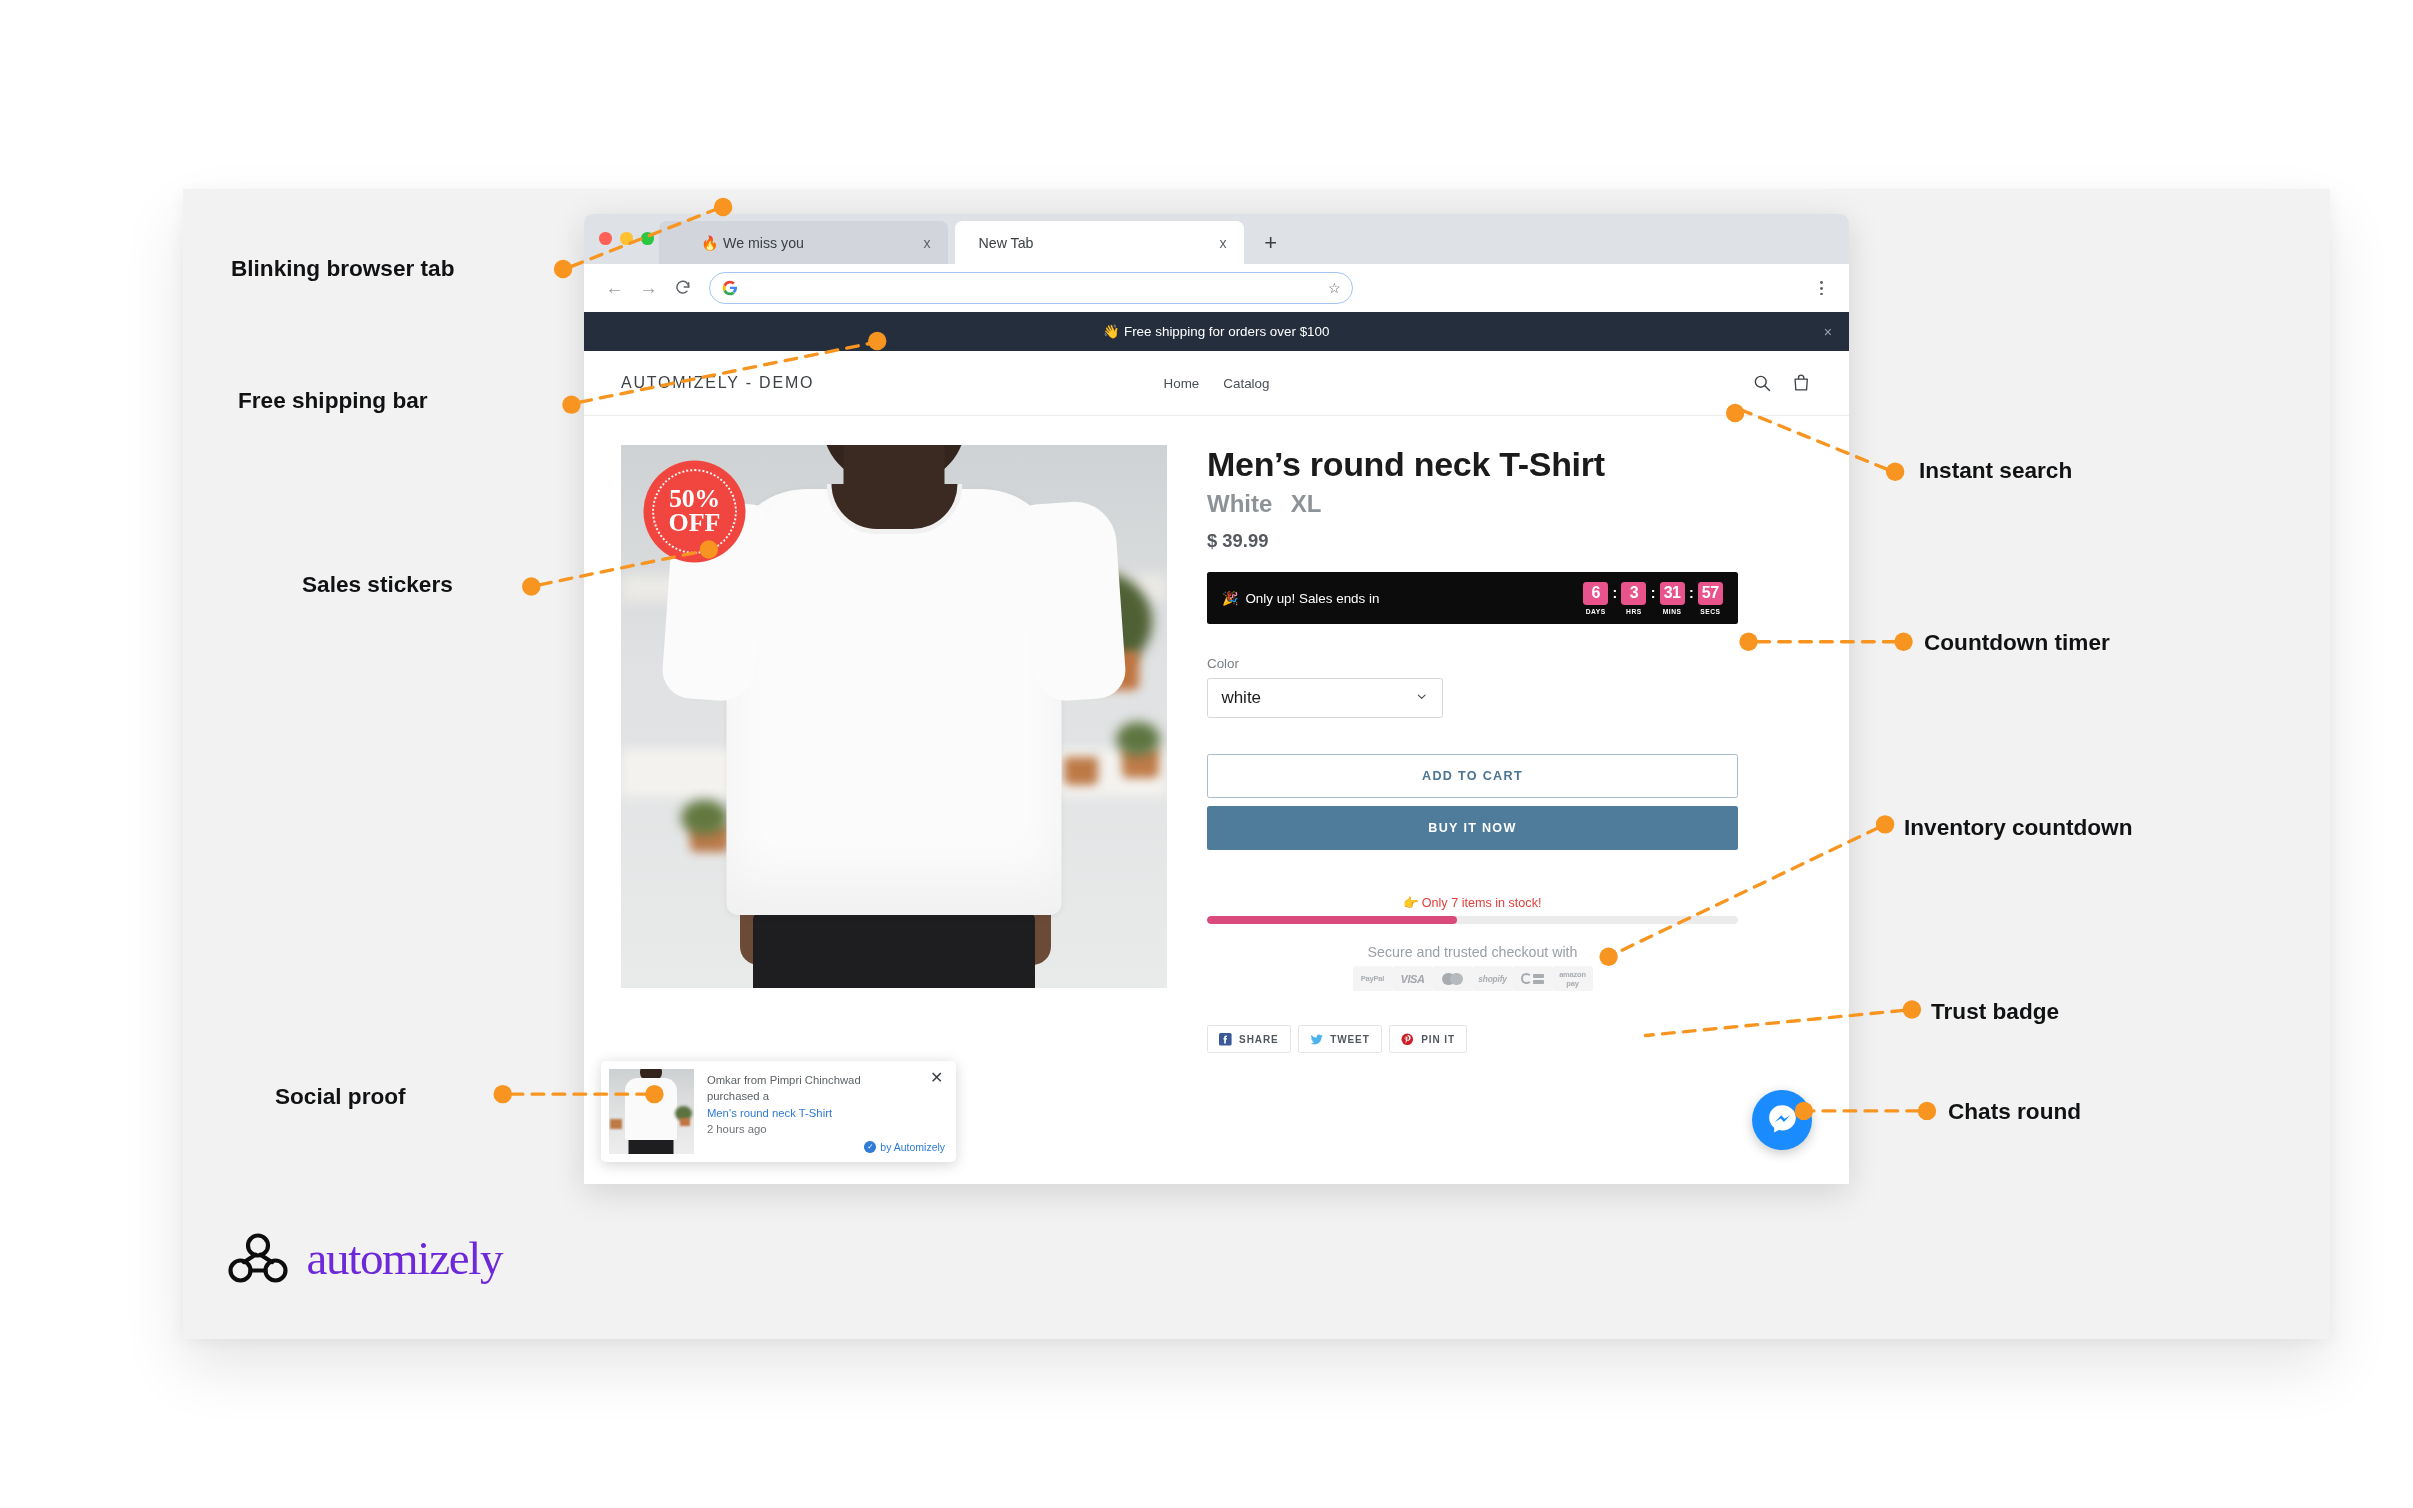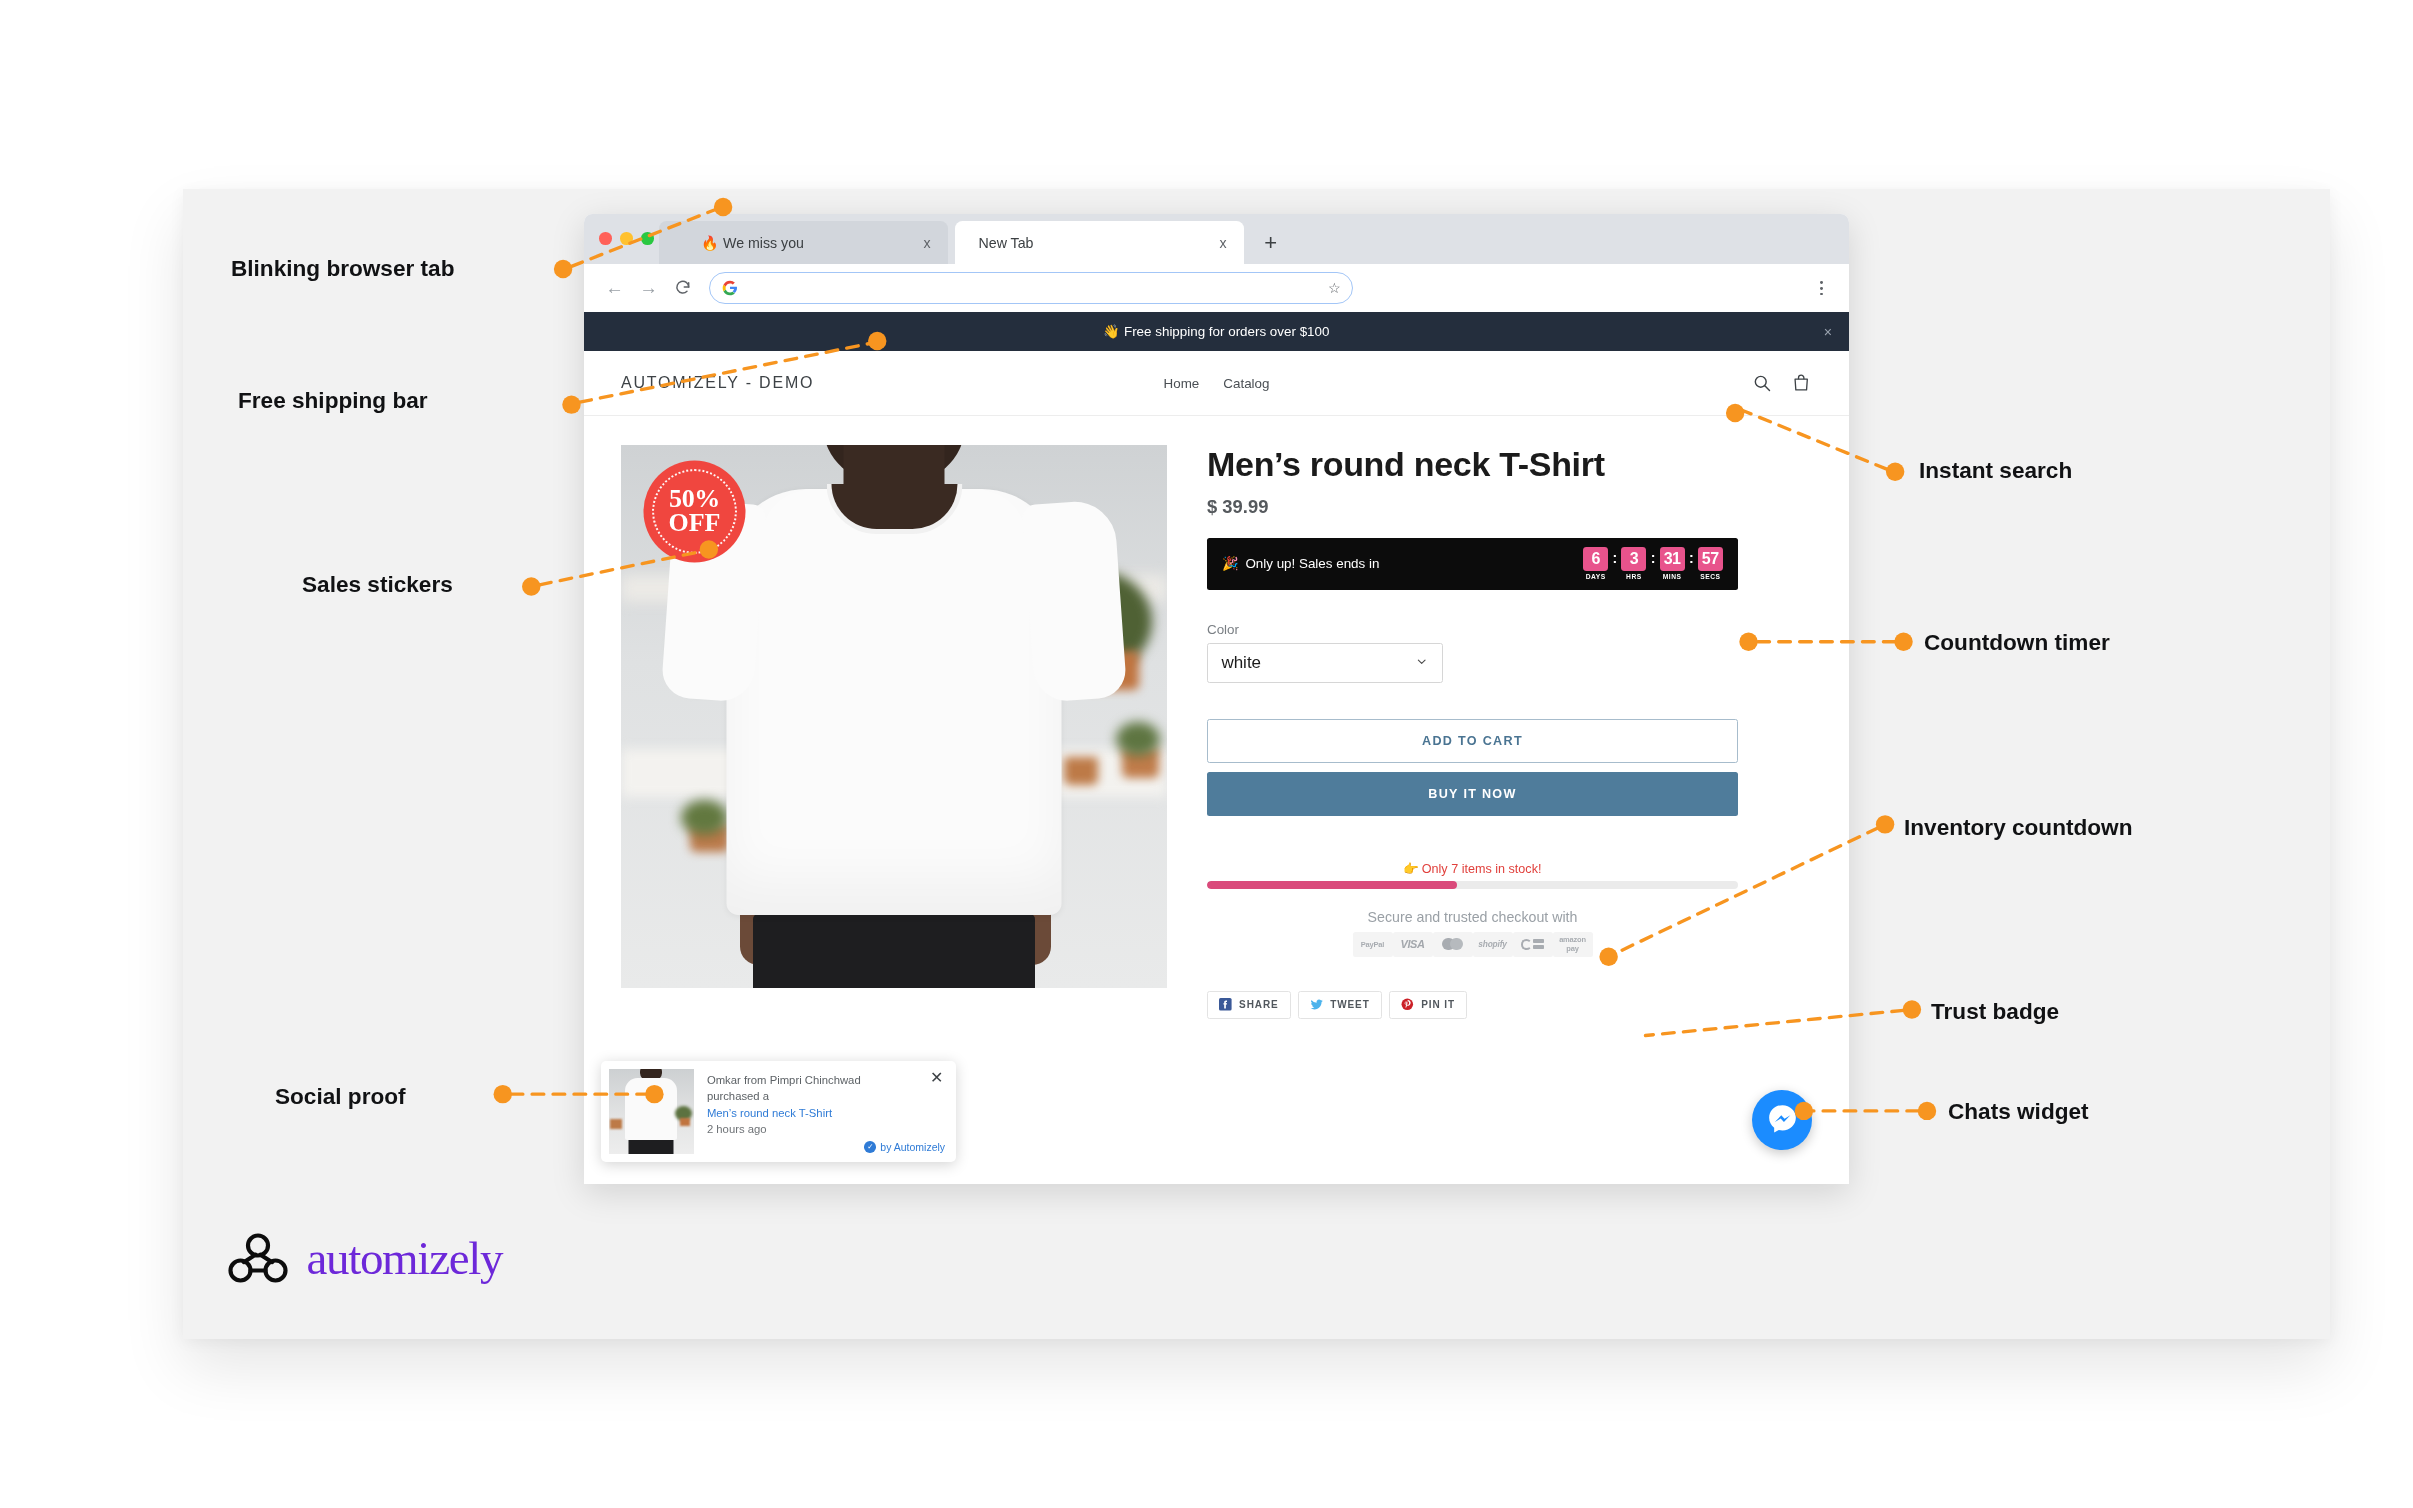--- a/index.html
+++ b/index.html
@@ -327,20 +327,24 @@
 
         <div class="sticker">
           <span class="l1">50%</span>
           <span class="l2">OFF</span>
         </div>
       </div>
     </div>
 
     <div class="info">
       <h1 class="ptitle">Men’s round neck T-Shirt</h1>
+      <div class="pvariant">
+        <span>White</span>
+        <span>XL</span>
+      </div>
       <div class="pprice">$ 39.99</div>
 
       <div class="timer">
         <div class="tmsg">
           <span class="em">🎉</span><span>Only up! Sales ends in</span>
         </div>
         <div class="clock">
           <div class="unit">
             <div class="num">6</div>
             <div class="lbl">DAYS</div>
@@ -479,21 +483,21 @@
 
 <div class="anno" style="left:231px;top:256px;">Blinking browser tab</div>
 <div class="anno" style="left:238px;top:388px;">Free shipping bar</div>
 <div class="anno" style="left:302px;top:572px;">Sales stickers</div>
 <div class="anno" style="left:275px;top:1084px;">Social proof</div>
 
 <div class="anno r" style="left:1919px;top:458px;">Instant search</div>
 <div class="anno r" style="left:1924px;top:630px;">Countdown timer</div>
 <div class="anno r" style="left:1904px;top:815px;">Inventory countdown</div>
 <div class="anno r" style="left:1931px;top:999px;">Trust badge</div>
-<div class="anno r" style="left:1948px;top:1099px;">Chats widget</div>
+<div class="anno r" style="left:1948px;top:1099px;">Chats round</div>
 
 <svg class="leader" viewBox="0 0 2880 1800" width="2413" height="1508">
   <g stroke="#f79520" stroke-width="4" stroke-dasharray="14 11" fill="none" stroke-linecap="round">
     <line x1="682" y1="318" x2="854" y2="250"></line>
     <line x1="692" y1="480" x2="1038" y2="410"></line>
     <line x1="644" y1="698" x2="838" y2="658"></line>
     <line x1="610" y1="1306" x2="772" y2="1306"></line>
     <line x1="2252" y1="560" x2="2080" y2="490"></line>
     <line x1="2262" y1="766" x2="2096" y2="766"></line>
     <line x1="2242" y1="988" x2="1928" y2="1138"></line>

